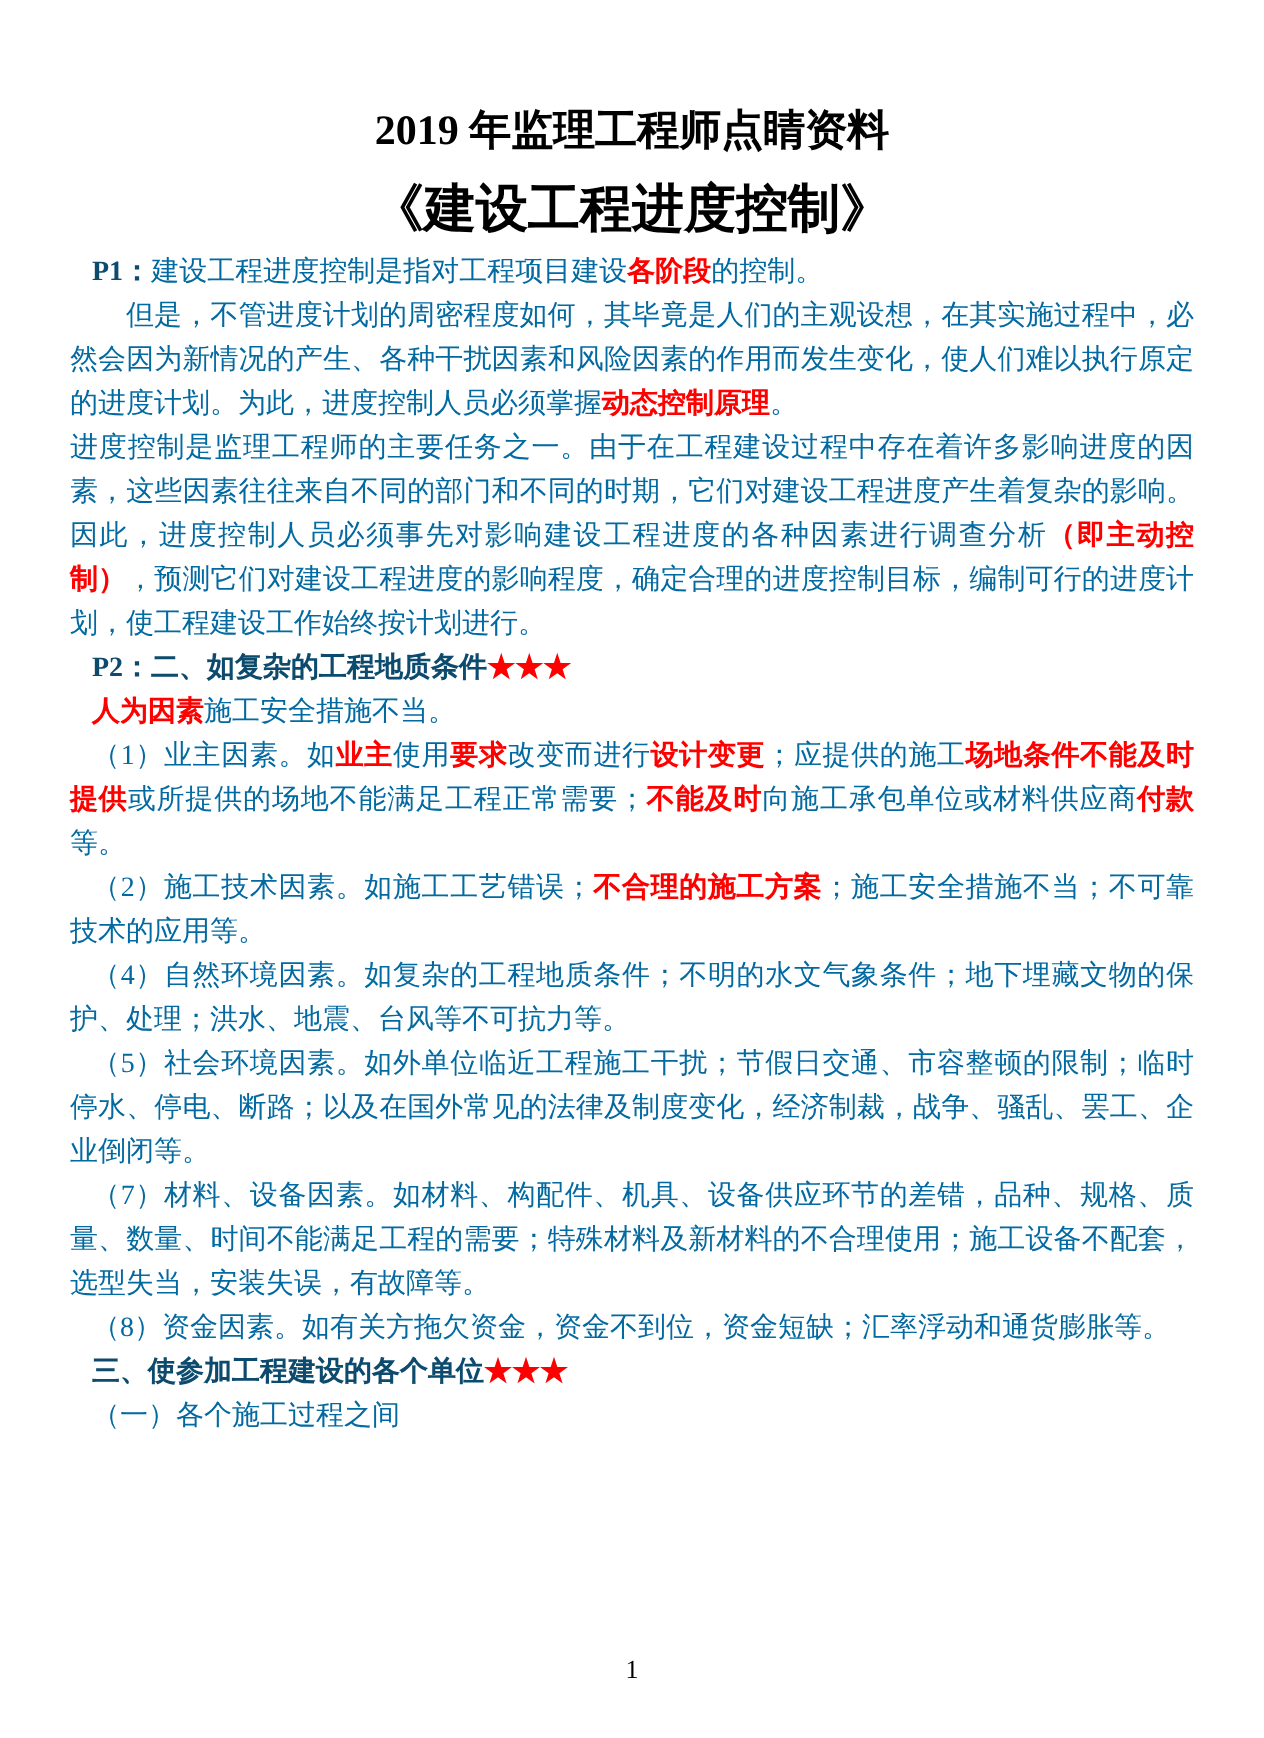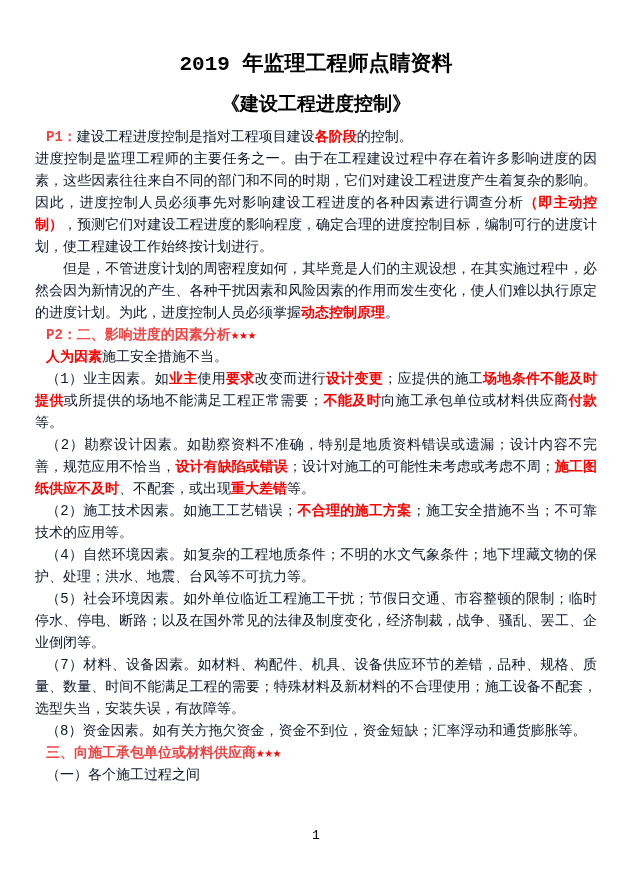--- a/index.html
+++ b/index.html
@@ -2,70 +2,69 @@
 <html><head>
 <meta charset="utf-8">
 <style>
   html,body{margin:0;padding:0;background:#ffffff;}
   .page{
     position:relative;
     width:632px;height:869px;
     box-sizing:border-box;
     padding:52px 35px 0 35px;
     background:#ffffff;
-    font-family:Liberation Mono, monospace;
+    font-family:Liberation Serif, serif;
     font-size:14px;color:#000000;
     overflow:hidden;
   }
   .doc-title{
     margin:0 0 15px 0;
     text-align:center;
     font-size:21px;font-weight:bold;
     line-height:26px;
   }
   .doc-subtitle{
     margin:0 0 9px 0;
     text-align:center;
-    font-size:19px;font-weight:bold;
+    font-size:26px;font-weight:bold;
     line-height:24px;
   }
   .para{
     margin:0;
     text-align:justify;
     line-height:22px;
   }
   .i0{text-indent:0;}
   .i1{text-indent:11px;}
   .i2{text-indent:28px;}
-  .run-n{color:#0f172a;font-weight:normal;}
-  .run-b{color:#ef4444;font-weight:bold;}
+  .run-n{color:#0369a1;font-weight:normal;}
+  .run-b{color:#0c4a6e;font-weight:bold;}
   .run-r{color:#FF0000;font-weight:bold;margin-top:18px;}
   .page-footer{
     position:absolute;
     left:0;right:0;bottom:26px;
     text-align:center;
     font-size:13px;color:#000000;
   }
 </style>
 </head>
 <body>
 
 <div class="page">
   <h1 class="doc-title">2019 年监理工程师点睛资料</h1>
   <h2 class="doc-subtitle">《建设工程进度控制》</h2>
   <div>
       <p class="para i1"><span class="run-b">P1：</span><span class="run-n">建设工程进度控制是指对工程项目建设</span><span class="run-r">各阶段</span><span class="run-n">的控制。</span></p>
+      <p class="para i2"><span class="run-n">但是，不管进度计划的周密程度如何，其毕竟是人们的主观设想，在其实施过程中，必然会因为新情况的产生、各种干扰因素和风险因素的作用而发生变化，使人们难以执行原定的进度计划。为此，进度控制人员必须掌握</span><span class="run-r">动态控制原理</span><span class="run-n">。</span></p>
       <p class="para i0"><span class="run-n">进度控制是监理工程师的主要任务之一。由于在工程建设过程中存在着许多影响进度的因素，这些因素往往来自不同的部门和不同的时期，它们对建设工程进度产生着复杂的影响。因此，进度控制人员必须事先对影响建设工程进度的各种因素进行调查分析</span><span class="run-r">（即主动控制）</span><span class="run-n">，预测它们对建设工程进度的影响程度，确定合理的进度控制目标，编制可行的进度计划，使工程建设工作始终按计划进行。</span></p>
-      <p class="para i2"><span class="run-n">但是，不管进度计划的周密程度如何，其毕竟是人们的主观设想，在其实施过程中，必然会因为新情况的产生、各种干扰因素和风险因素的作用而发生变化，使人们难以执行原定的进度计划。为此，进度控制人员必须掌握</span><span class="run-r">动态控制原理</span><span class="run-n">。</span></p>
-      <p class="para i1"><span class="run-b">P2：二、影响进度的因素分析</span><span class="run-r">★★★</span></p>
+      <p class="para i1"><span class="run-b">P2：二、如复杂的工程地质条件</span><span class="run-r">★★★</span></p>
       <p class="para i1"><span class="run-r">人为因素</span><span class="run-n">施工安全措施不当。</span></p>
       <p class="para i1"><span class="run-n">（1）业主因素。如</span><span class="run-r">业主</span><span class="run-n">使用</span><span class="run-r">要求</span><span class="run-n">改变而进行</span><span class="run-r">设计变更</span><span class="run-n">；应提供的施工</span><span class="run-r">场地条件不能及时提供</span><span class="run-n">或所提供的场地不能满足工程正常需要；</span><span class="run-r">不能及时</span><span class="run-n">向施工承包单位或材料供应商</span><span class="run-r">付款</span><span class="run-n">等。</span></p>
-      <p class="para i1"><span class="run-n">（2）勘察设计因素。如勘察资料不准确，特别是地质资料错误或遗漏；设计内容不完善，规范应用不恰当，</span><span class="run-r">设计有缺陷或错误</span><span class="run-n">；设计对施工的可能性未考虑或考虑不周；</span><span class="run-r">施工图纸供应不及时</span><span class="run-n">、不配套，或出现</span><span class="run-r">重大差错</span><span class="run-n">等。</span></p>
       <p class="para i1"><span class="run-n">（2）施工技术因素。如施工工艺错误；</span><span class="run-r">不合理的施工方案</span><span class="run-n">；施工安全措施不当；不可靠技术的应用等。</span></p>
       <p class="para i1"><span class="run-n">（4）自然环境因素。如复杂的工程地质条件；不明的水文气象条件；地下埋藏文物的保护、处理；洪水、地震、台风等不可抗力等。</span></p>
       <p class="para i1"><span class="run-n">（5）社会环境因素。如外单位临近工程施工干扰；节假日交通、市容整顿的限制；临时停水、停电、断路；以及在国外常见的法律及制度变化，经济制裁，战争、骚乱、罢工、企业倒闭等。</span></p>
       <p class="para i1"><span class="run-n">（7）材料、设备因素。如材料、构配件、机具、设备供应环节的差错，品种、规格、质量、数量、时间不能满足工程的需要；特殊材料及新材料的不合理使用；施工设备不配套，选型失当，安装失误，有故障等。</span></p>
       <p class="para i1"><span class="run-n">（8）资金因素。如有关方拖欠资金，资金不到位，资金短缺；汇率浮动和通货膨胀等。</span></p>
-      <p class="para i1"><span class="run-b">三、向施工承包单位或材料供应商</span><span class="run-r">★★★</span></p>
+      <p class="para i1"><span class="run-b">三、使参加工程建设的各个单位</span><span class="run-r">★★★</span></p>
       <p class="para i1"><span class="run-n">（一）各个施工过程之间</span></p>
     </div>
   <div class="page-footer">1</div>
 </div>
 
 </body></html>

